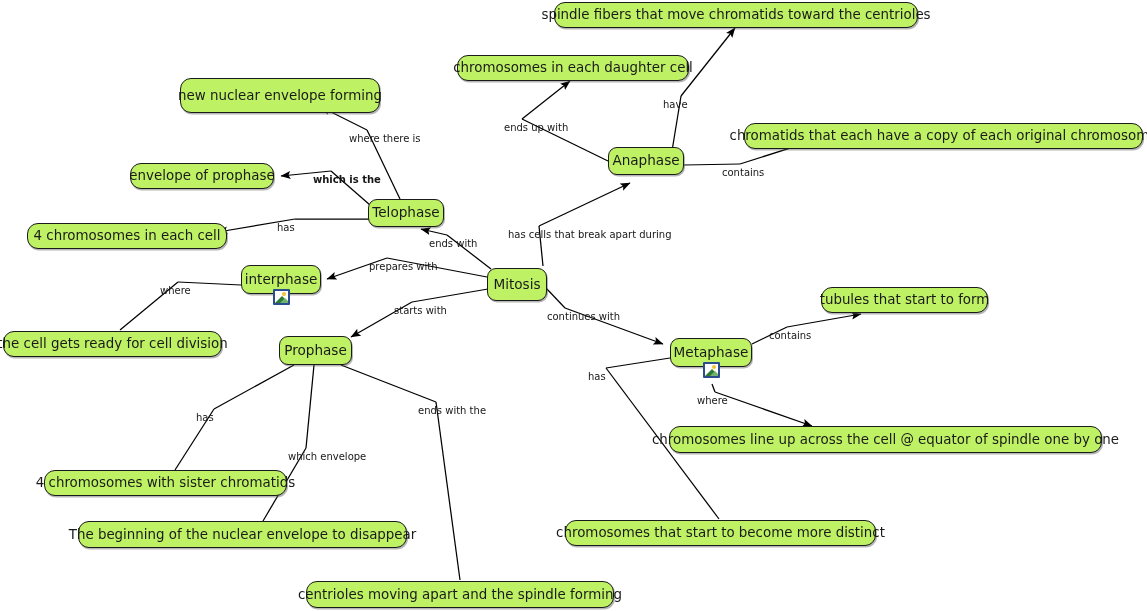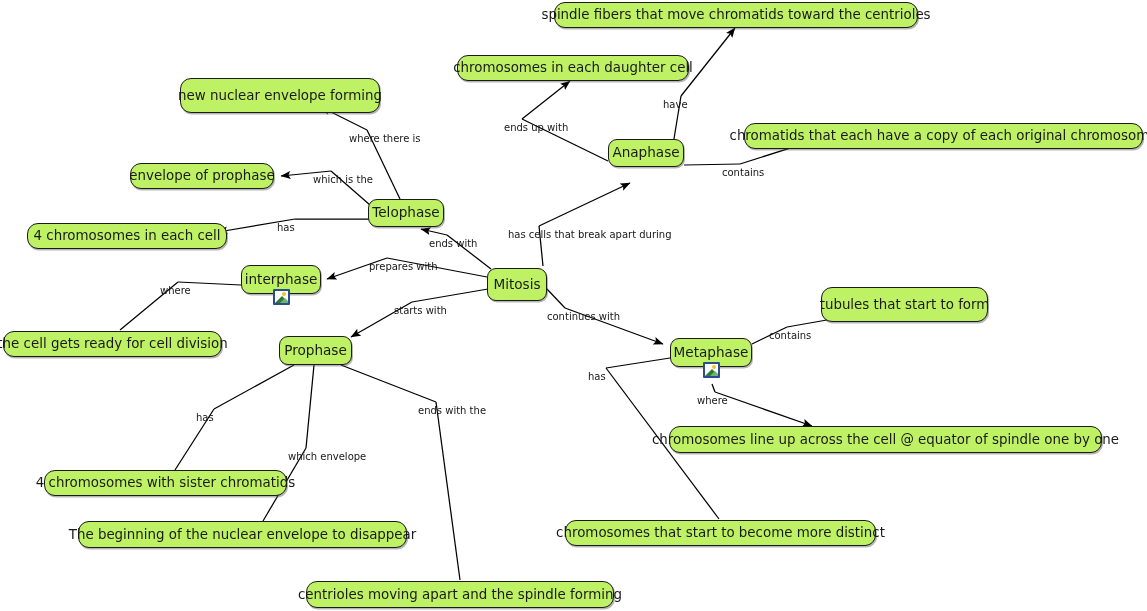--- a/index.html
+++ b/index.html
@@ -138,53 +138,53 @@
         <line x1="715" y1="392" x2="812" y2="426" stroke="#000000" stroke-width="1.25" marker-end="url(#arrowhead)"></line>
       </g>
   </svg>
 
   <div id="nodes-group">
       <div class="node" style="left: 554px; top: 2px; width: 364px; height: 26px;">spindle fibers that move chromatids toward the centrioles</div>
       <div class="node" style="left: 457px; top: 55px; width: 232px; height: 26px;">chromosomes in each daughter cell</div>
       <div class="node" style="left: 180px; top: 78px; width: 200px; height: 35px;">new nuclear envelope forming</div>
       <div class="node" style="left: 744px; top: 123px; width: 399px; height: 26px;">chromatids that each have a copy of each original chromosome</div>
       <div class="node" style="left: 130px; top: 163px; width: 144px; height: 26px;">envelope of prophase</div>
-      <div class="node phase" style="left: 608px; top: 139px; width: 76px; height: 28px;">Anaphase</div>
+      <div class="node phase" style="left: 608px; top: 147px; width: 76px; height: 28px;">Anaphase</div>
       <div class="node phase" style="left: 368px; top: 199px; width: 76px; height: 28px;">Telophase</div>
       <div class="node" style="left: 27px; top: 223px; width: 200px; height: 26px;">4 chromosomes in each cell</div>
       <div class="node phase" style="left: 241px; top: 265px; width: 80px; height: 29px;">interphase</div>
       <div class="img-badge" style="left: 272.5px; top: 289px;">
         <span class="sky"></span>
         <span class="sun"></span>
         <span class="hill"></span>
         <span class="hill2"></span>
       </div>
       <div class="node phase" style="left: 487px; top: 268px; width: 60px; height: 33px;">Mitosis</div>
-      <div class="node" style="left: 821px; top: 287px; width: 167px; height: 35px;">tubules that start to form</div>
+      <div class="node" style="left: 821px; top: 287px; width: 167px; height: 26px;">tubules that start to form</div>
       <div class="node" style="left: 3px; top: 331px; width: 219px; height: 26px;">the cell gets ready for cell division</div>
       <div class="node phase" style="left: 279px; top: 336px; width: 73px; height: 29px;">Prophase</div>
       <div class="node phase" style="left: 670px; top: 338px; width: 82px; height: 29px;">Metaphase</div>
       <div class="img-badge" style="left: 702.5px; top: 362px;">
         <span class="sky"></span>
         <span class="sun"></span>
         <span class="hill"></span>
         <span class="hill2"></span>
       </div>
       <div class="node" style="left: 669px; top: 426px; width: 433px; height: 27px;">chromosomes line up across the cell @ equator of spindle one by one</div>
       <div class="node" style="left: 44px; top: 470px; width: 243px; height: 26px;">4 chromosomes with sister chromatids</div>
       <div class="node" style="left: 78px; top: 521px; width: 329px; height: 27px;">The beginning of the nuclear envelope to disappear</div>
       <div class="node" style="left: 565px; top: 520px; width: 311px; height: 26px;">chromosomes that start to become more distinct</div>
       <div class="node" style="left: 306px; top: 581px; width: 308px; height: 27px;">centrioles moving apart and the spindle forming</div>
     </div>
   <div id="labels-group">
       <div class="edge-label" style="left: 663px; top: 100px;">have</div>
       <div class="edge-label" style="left: 504px; top: 123px;">ends up with</div>
       <div class="edge-label" style="left: 722px; top: 168px;">contains</div>
       <div class="edge-label" style="left: 349px; top: 134px;">where there is</div>
-      <div class="edge-label" style="left: 313px; top: 175px;">which is the</div>
+      <div class="edge-label" style="left: 313px; top: 175px; font-weight: bold;">which is the</div>
       <div class="edge-label" style="left: 277px; top: 223px;">has</div>
       <div class="edge-label" style="left: 429px; top: 239px;">ends with</div>
       <div class="edge-label" style="left: 369px; top: 262px;">prepares with</div>
       <div class="edge-label" style="left: 508px; top: 230px;">has cells that break apart during</div>
       <div class="edge-label" style="left: 394px; top: 306px;">starts with</div>
       <div class="edge-label" style="left: 547px; top: 312px;">continues with</div>
       <div class="edge-label" style="left: 160px; top: 286px;">where</div>
       <div class="edge-label" style="left: 196px; top: 413px;">has</div>
       <div class="edge-label" style="left: 288px; top: 452px;">which envelope</div>
       <div class="edge-label" style="left: 418px; top: 406px;">ends with the</div>

